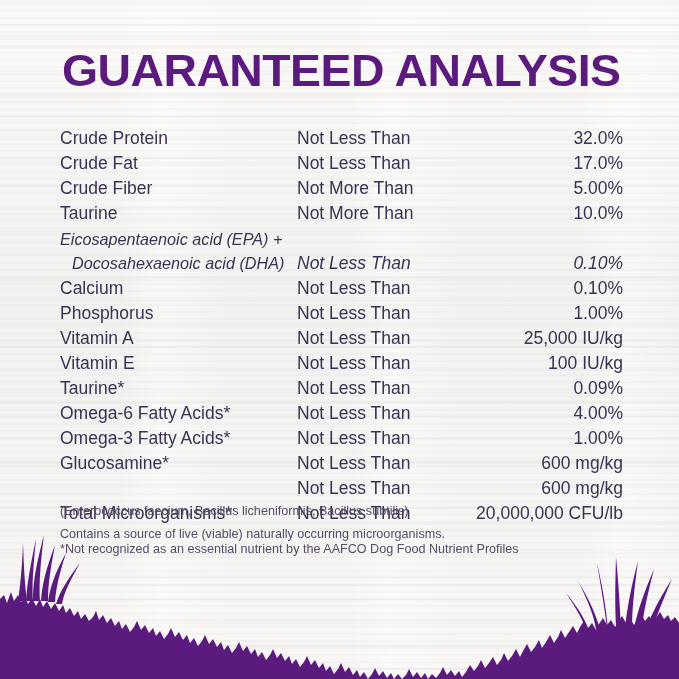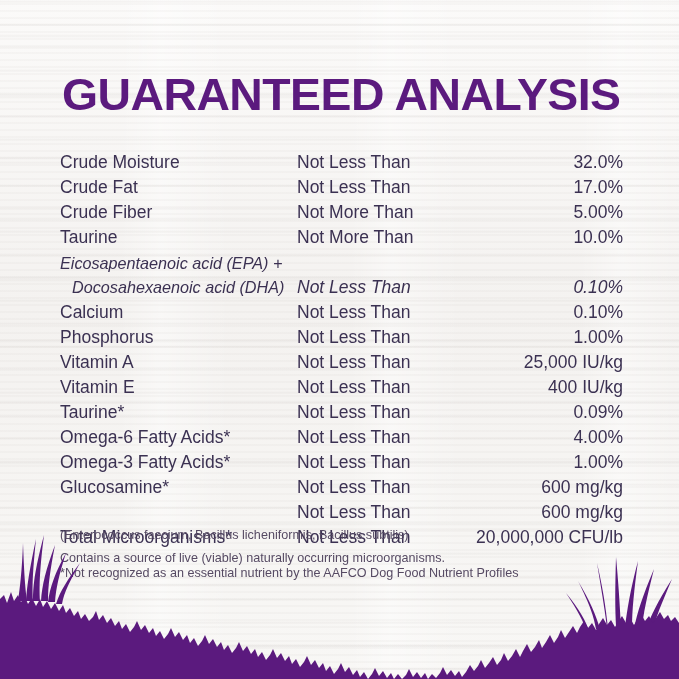--- a/index.html
+++ b/index.html
@@ -50,21 +50,20 @@
         rgba(255,255,255,0.00) 0px,
         rgba(255,255,255,0.00) 120px,
         rgba(255,255,255,0.45) 160px,
         rgba(255,255,255,0.00) 230px),
       linear-gradient(180deg, #fbfaf9 0%, #f4f2f0 45%, #f8f7f5 100%);
   }
 
   #content {
     position: absolute;
     inset: 0;
-    margin-top: 24px;
   }
 
   .title {
     position: absolute;
     left: 62px;
     top: 45px;
     font-size: 45px;
     line-height: 52px;
     font-weight: bold;
     letter-spacing: -0.5px;
@@ -159,21 +158,21 @@
 
   <div id="wood-bg"></div>
 
   <div id="content">
 
     <div class="title">GUARANTEED ANALYSIS</div>
 
     <div class="table">
 
       <div class="row">
-        <span class="nutrient">Crude Moisture</span>
+        <span class="nutrient">Crude Protein</span>
         <span class="qualifier">Not Less Than</span>
         <span class="amount">32.0%</span>
       </div>
 
       <div class="row">
         <span class="nutrient">Crude Fat</span>
         <span class="qualifier">Not Less Than</span>
         <span class="amount">17.0%</span>
       </div>
 
@@ -209,21 +208,21 @@
 
       <div class="row">
         <span class="nutrient">Vitamin A</span>
         <span class="qualifier">Not Less Than</span>
         <span class="amount">25,000 IU/kg</span>
       </div>
 
       <div class="row">
         <span class="nutrient">Vitamin E</span>
         <span class="qualifier">Not Less Than</span>
-        <span class="amount">400 IU/kg</span>
+        <span class="amount">100 IU/kg</span>
       </div>
 
       <div class="row">
         <span class="nutrient">Taurine*</span>
         <span class="qualifier">Not Less Than</span>
         <span class="amount">0.09%</span>
       </div>
 
       <div class="row">
         <span class="nutrient">Omega-6 Fatty Acids*</span>

